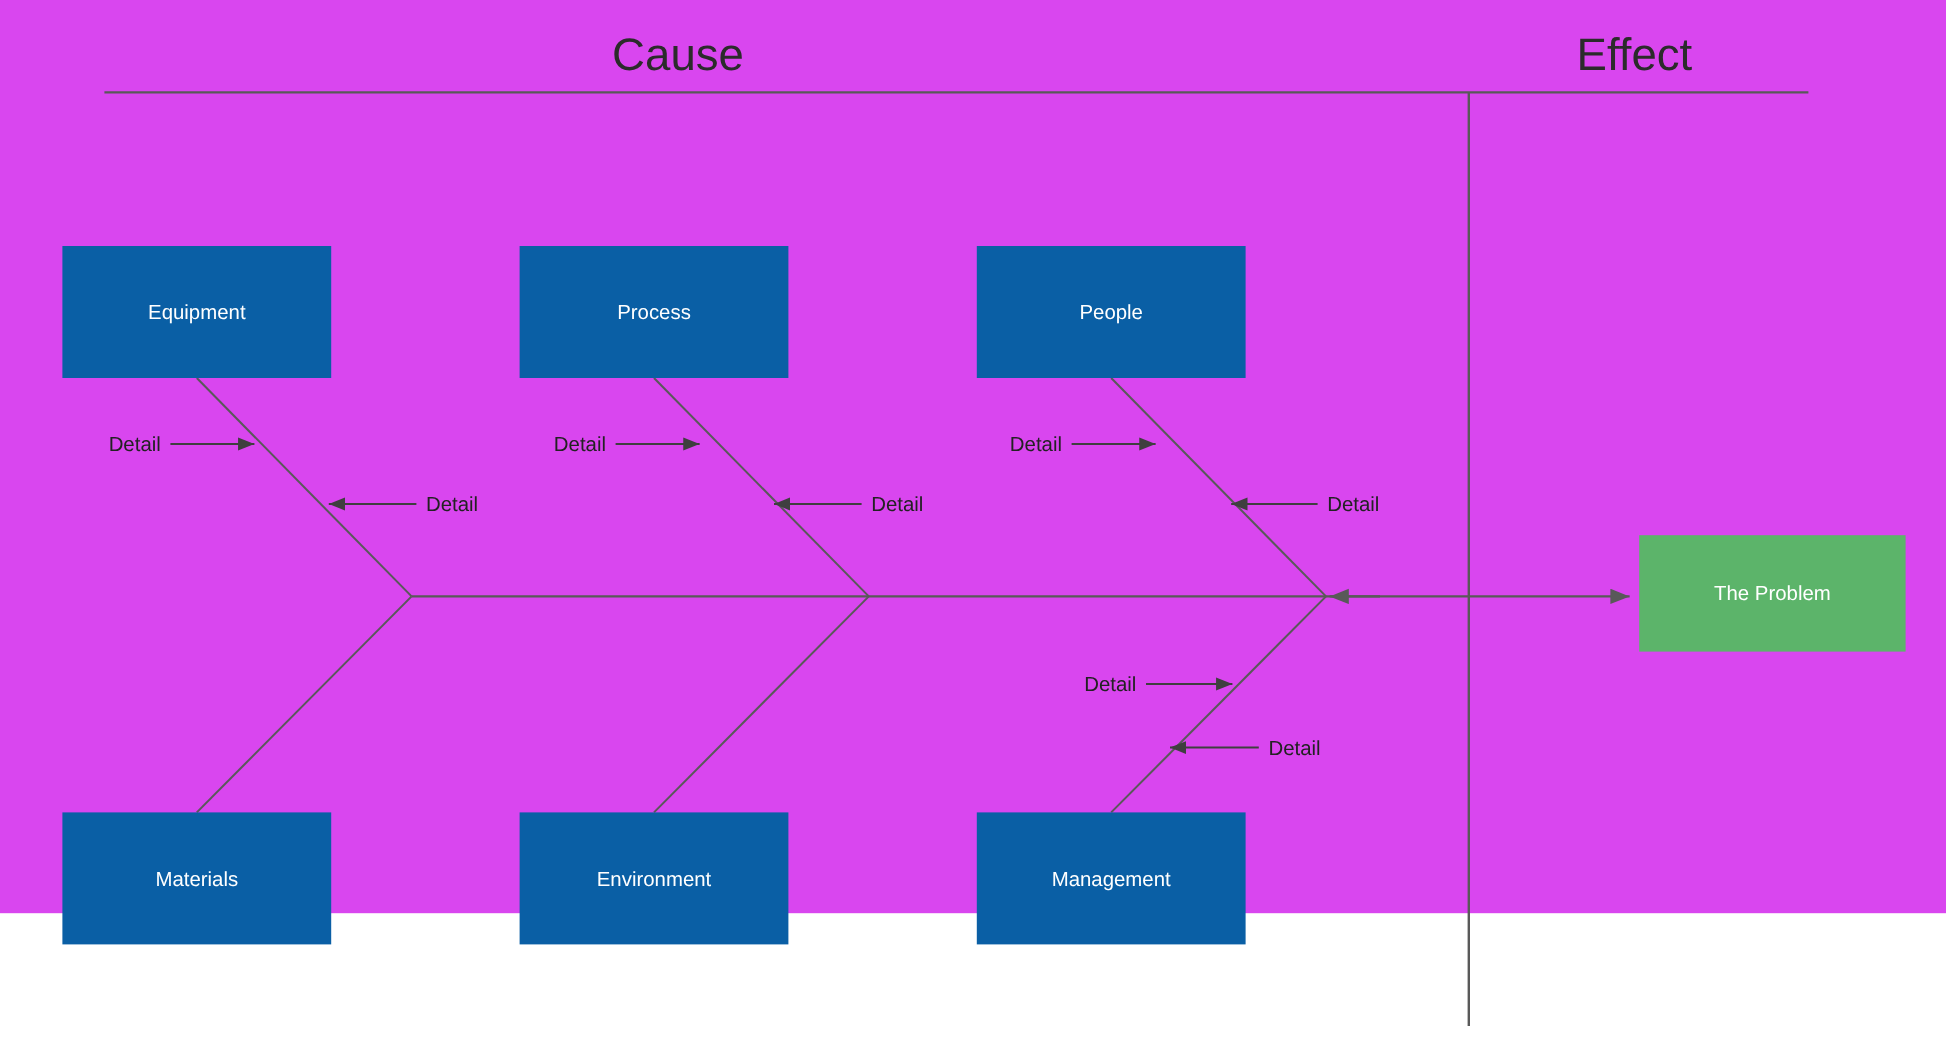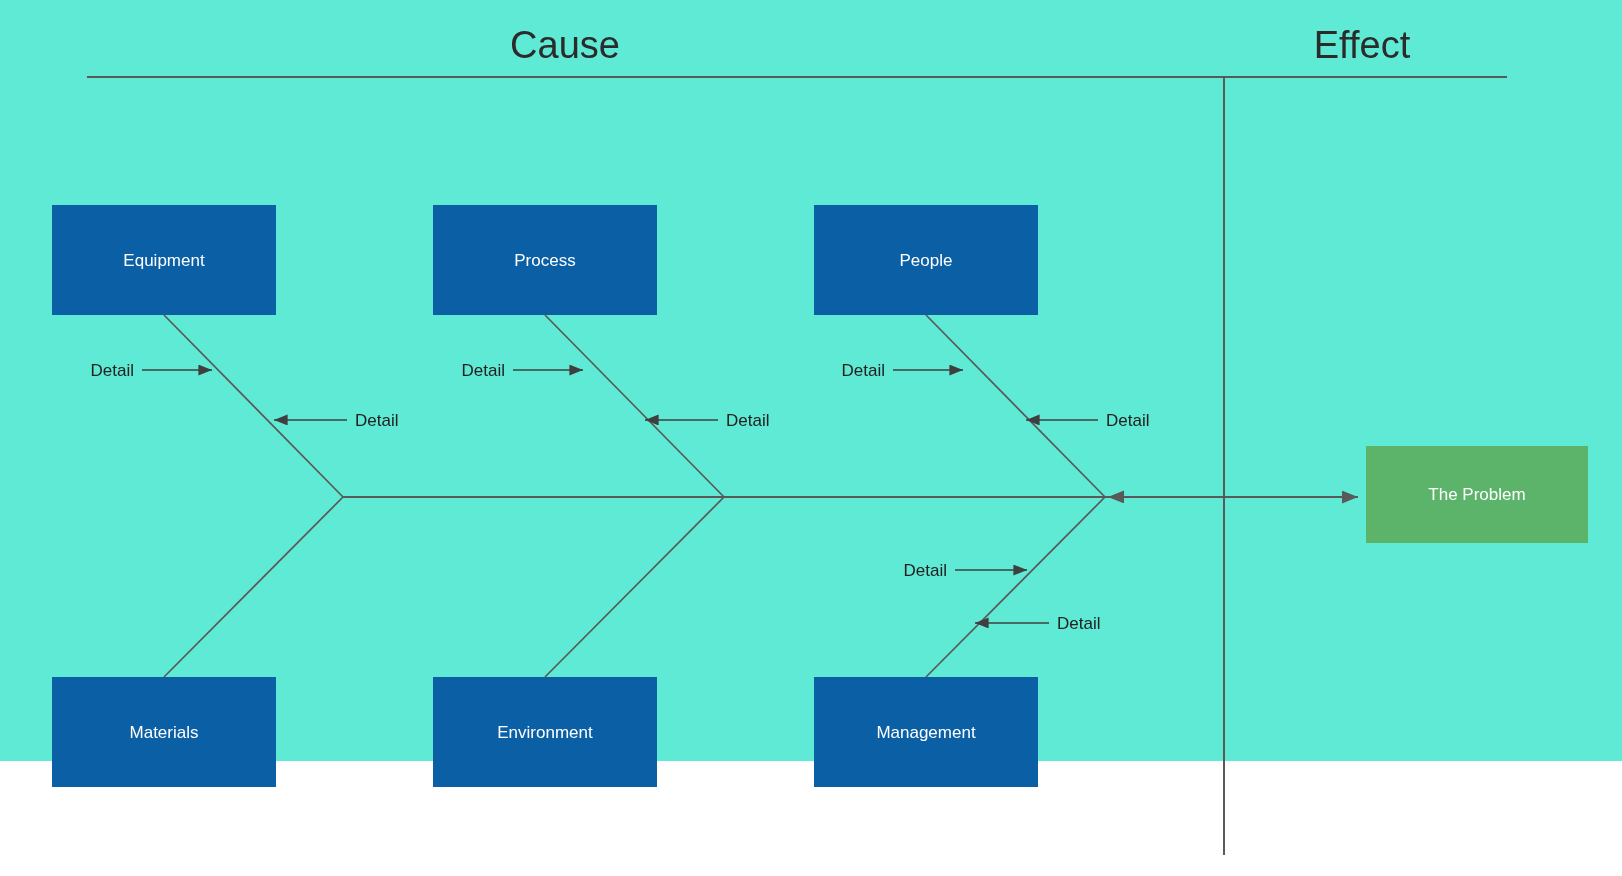--- a/index.html
+++ b/index.html
@@ -2,21 +2,21 @@
 <html><head>
 <meta charset="utf-8">
 <title>Fishbone Diagram</title>
 <style>
   html,body{margin:0;padding:0;background:#ffffff;}
   body{
     width:1622px;height:876px;overflow:hidden;
     font-family:"Liberation Sans","DejaVu Sans",sans-serif;
     -webkit-font-smoothing:antialiased;
   }
-  #stage{position:relative;width:1622px;height:761px;background:#5eead4;}
+  #stage{position:relative;width:1622px;height:761px;background:#d946ef;}
   svg#diagram{position:absolute;left:0;top:0;width:1622px;height:876px;}
   .hdr-title{
     font-size:38px;fill:#2b2b2b;text-anchor:middle;
     font-family:"Liberation Sans","DejaVu Sans",sans-serif;
   }
   .cat-label{
     font-size:17px;fill:#ffffff;text-anchor:middle;
     font-family:"Liberation Sans","DejaVu Sans",sans-serif;
   }
   .effect-label{

